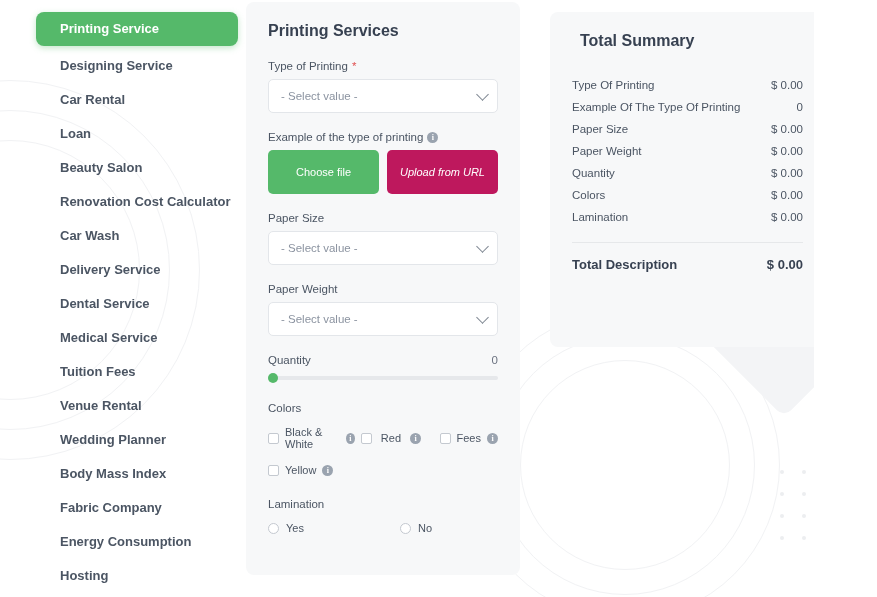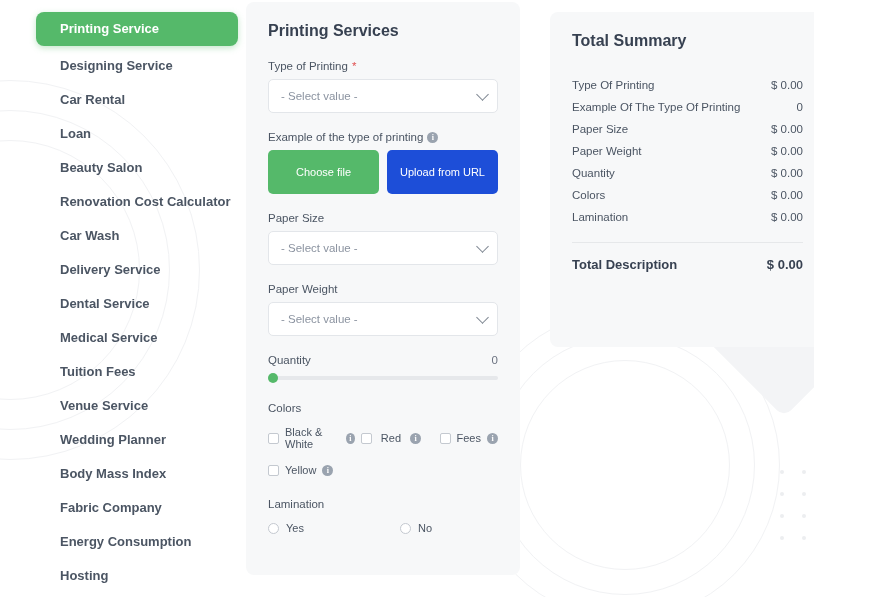--- a/index.html
+++ b/index.html
@@ -142,21 +142,21 @@
     background: #55b96a;
     color: #ffffff;
     font-size: 11px;
     display: flex;
     align-items: center;
     justify-content: center;
     cursor: pointer;
     border: none;
     font-family: "Liberation Sans", sans-serif;
   }
-  .btn.alt { background: #1d4ed8; }
+  .btn.alt { background: #be185d; font-style: italic; }
   .qty-row {
     display: flex; justify-content: space-between;
     font-size: 11.5px; color: #4b5563;
     margin-bottom: 10px;
   }
   .qty-val { color: #6b7280; }
   .slider-wrap {
     position: relative;
     height: 4px;
     background: #e6e8eb;
@@ -224,21 +224,21 @@
     height: 335px;
     background: #f7f8f9;
     border-radius: 8px;
     padding: 20px 22px;
     z-index: 4;
   }
   .summary-title {
     font-size: 16px;
     font-weight: bold;
     color: #374151;
-    margin: 0 0 24px 0;
+    margin: 0 0 24px 8px;
   }
   .sum-row {
     display: flex;
     justify-content: space-between;
     font-size: 11.5px;
     color: #4b5563;
     padding: 5px 0;
   }
   .sum-row .val { color: #4b5563; }
   .sum-divider {
@@ -291,21 +291,21 @@
     <div class="side-item"><span>Designing Service</span></div>
     <div class="side-item"><span>Car Rental</span></div>
     <div class="side-item"><span>Loan</span></div>
     <div class="side-item"><span>Beauty Salon</span></div>
     <div class="side-item"><span>Renovation Cost Calculator</span></div>
     <div class="side-item"><span>Car Wash</span></div>
     <div class="side-item"><span>Delivery Service</span></div>
     <div class="side-item"><span>Dental Service</span></div>
     <div class="side-item"><span>Medical Service</span></div>
     <div class="side-item"><span>Tuition Fees</span></div>
-    <div class="side-item"><span>Venue Service</span></div>
+    <div class="side-item"><span>Venue Rental</span></div>
     <div class="side-item"><span>Wedding Planner</span></div>
     <div class="side-item"><span>Body Mass Index</span></div>
     <div class="side-item"><span>Fabric Company</span></div>
     <div class="side-item"><span>Energy Consumption</span></div>
     <div class="side-item"><span>Hosting</span></div>
     <div class="side-item"></div>
   </nav>
 
   <section class="form-card">
     <h2 class="form-title">Printing Services</h2>

